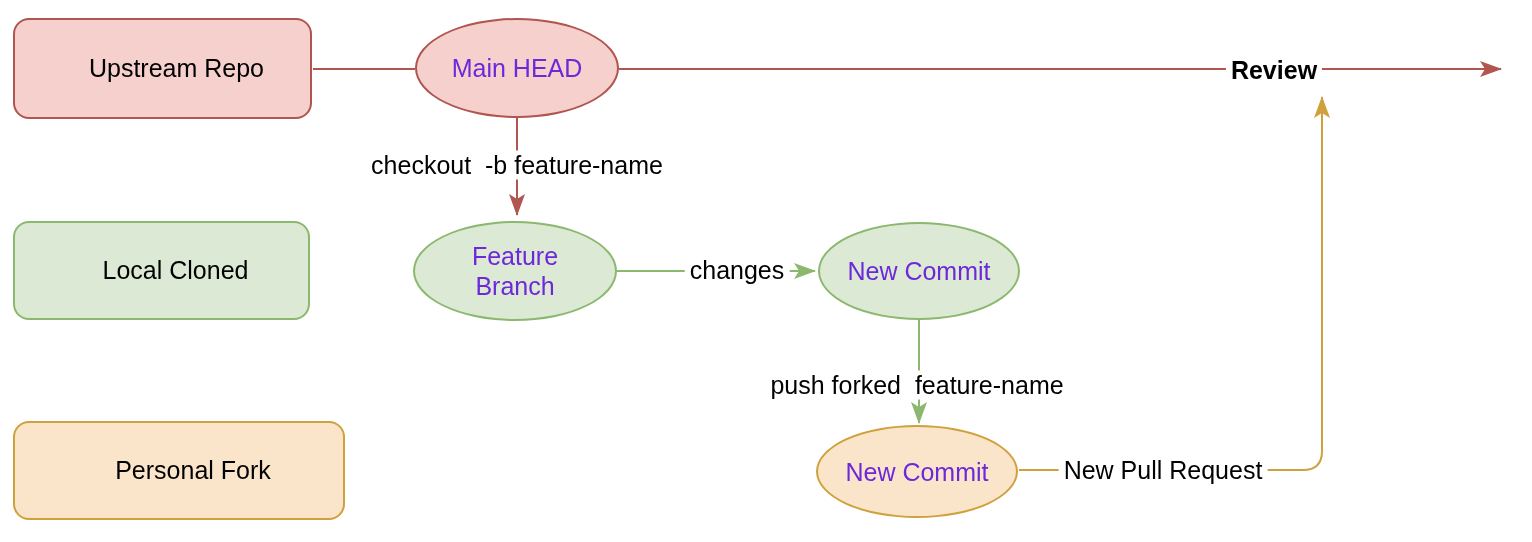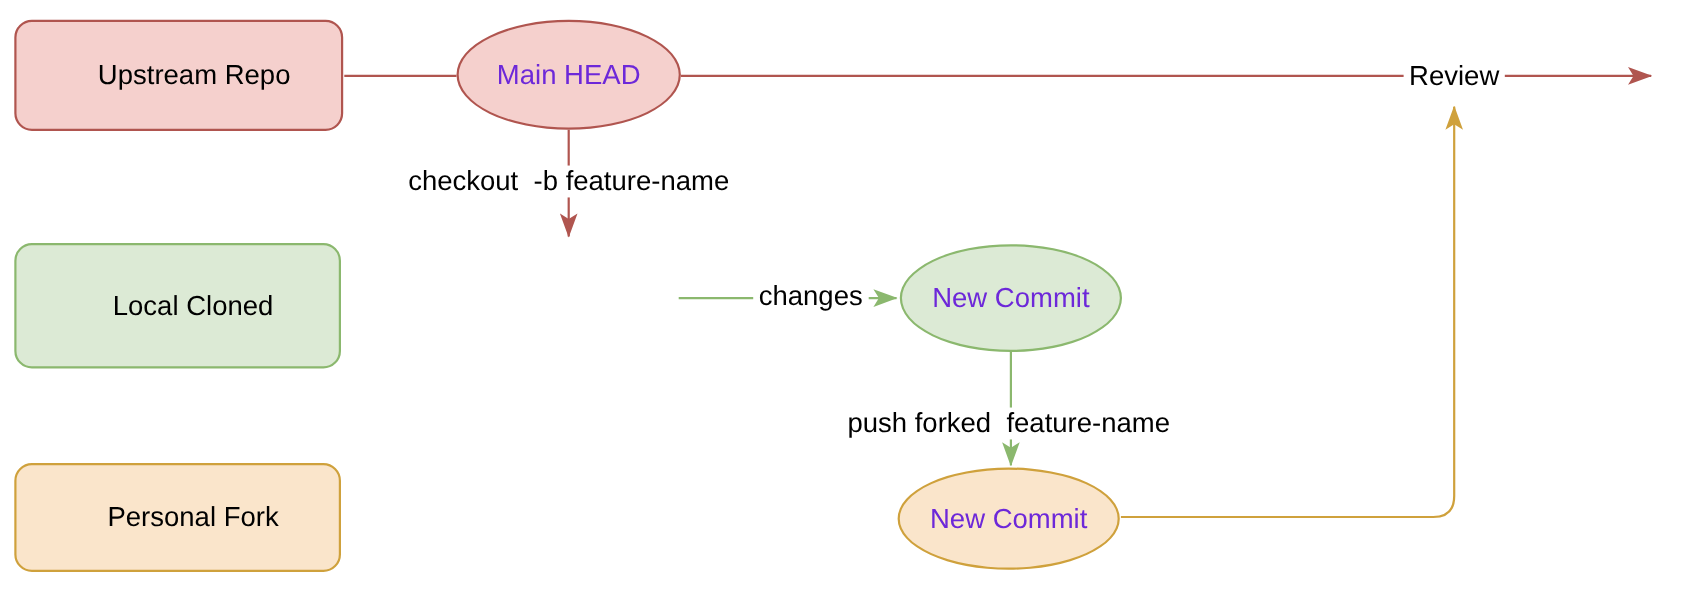--- a/index.html
+++ b/index.html
@@ -43,43 +43,43 @@
     text-align: center;
     font-size: 25px;
     line-height: 1.2;
     color: #6d28d9;
   }
   .red-shape   { background: #F5D0CD; border-color: #B0554F; }
   .green-shape { background: #DCEAD5; border-color: #8BB86E; }
   .gold-shape  { background: #FAE5CB; border-color: #CFA13C; }
 
   .box-upstream   { left: 13px;  top: 18px;  width: 299px; height: 101px; }
-  .box-local      { left: 13px;  top: 221px; width: 297px; height: 114px;  }
-  .box-fork       { left: 13px;  top: 421px; width: 297px; height: 99px;  }
+  .box-local      { left: 13px;  top: 221px; width: 297px; height: 99px;  }
+  .box-fork       { left: 13px;  top: 421px; width: 332px; height: 99px;  }
 
   .node-main-head        { left: 415px; top: 18px;  width: 204px; height: 100px; }
   .node-feature-branch   { left: 413px; top: 221px; width: 204px; height: 100px; }
   .node-feature-branch .node-label { width: 120px; }
   .node-new-commit-local { left: 818px; top: 222px; width: 202px; height: 98px;  }
   .node-new-commit-fork  { left: 816px; top: 425px; width: 202px; height: 93px;  }
 
   .edge-label {
     position: absolute;
     transform: translate(-50%, -50%);
     background: #ffffff;
     padding: 0 5px;
     font-size: 25px;
     color: #000000;
     white-space: pre;
   }
   .lbl-checkout     { left: 517px;  top: 165px; }
   .lbl-changes      { left: 737px;  top: 270px; }
   .lbl-push         { left: 917px;  top: 362px; margin-top: 23px; }
   .lbl-pull-request { left: 1163px; top: 470px; }
-  .lbl-review       { left: 1322px; top: 70px;  }
+  .lbl-review       { left: 1274px; top: 70px; font-weight: bold;  }
 </style>
 </head>
 <body>
 
 <div class="canvas">
 
   <svg class="wires" width="1532" height="542" viewBox="0 0 1532 542" fill="none">
     <defs>
       <marker id="arrow-red" markerUnits="userSpaceOnUse" markerWidth="22" markerHeight="16" refX="21" refY="8" orient="auto">
         <path d="M 0 0 L 22 8 L 0 16 L 5 8 Z" fill="#B0554F"></path>
@@ -106,25 +106,29 @@
   <div class="lane-box green-shape box-local">
     <span>Local Cloned</span>
   </div>
   <div class="lane-box gold-shape box-fork">
     <span>Personal Fork</span>
   </div>
 
   <div class="ellipse red-shape node-main-head">
     <span class="node-label">Main HEAD</span>
   </div>
+  <div class="ellipse green-shape node-feature-branch">
+    <span class="node-label">Feature Branch</span>
+  </div>
   <div class="ellipse green-shape node-new-commit-local">
     <span class="node-label">New Commit</span>
   </div>
   <div class="ellipse gold-shape node-new-commit-fork">
     <span class="node-label">New Commit</span>
   </div>
 
   <div class="edge-label lbl-checkout">checkout  -b feature-name</div>
   <div class="edge-label lbl-changes">changes</div>
   <div class="edge-label lbl-push">push forked  feature-name</div>
+  <div class="edge-label lbl-pull-request">New Pull Request</div>
   <div class="edge-label lbl-review">Review</div>
 
 </div>
 
 </body></html>

